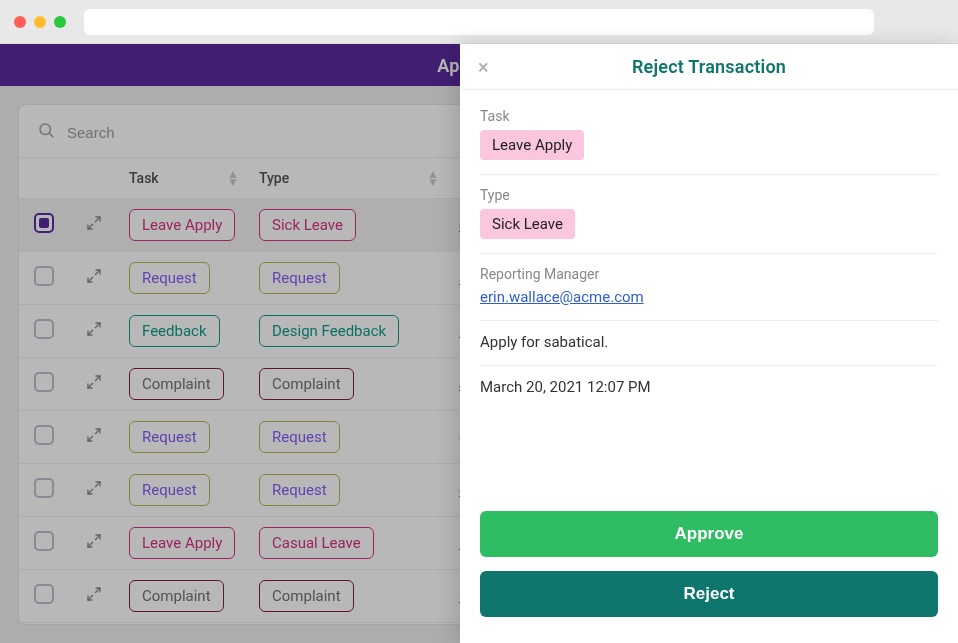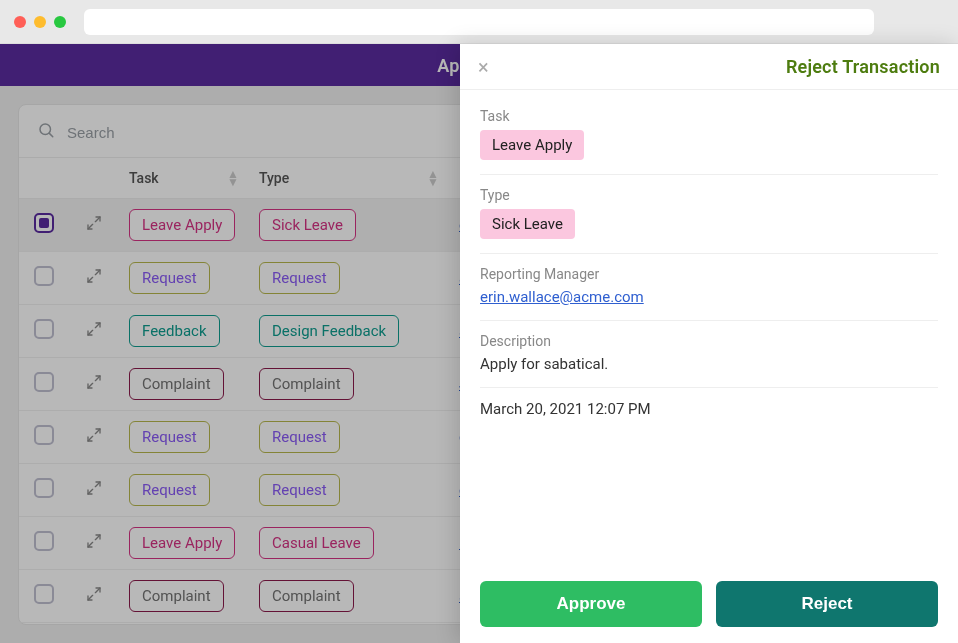--- a/index.html
+++ b/index.html
@@ -191,24 +191,24 @@
   }
   .panel-header {
     display: flex;
     align-items: center;
     padding: 12px 18px;
     border-bottom: 1px solid #eee;
     position: relative;
   }
   .panel-title {
     flex: 1;
-    text-align: right;
+    text-align: center;
     font-size: 18px;
     font-weight: 600;
-    color: #4d7c0f;
+    color: #0f766e;
     letter-spacing: 0.2px;
   }
   .close-btn {
     color: #aaa;
     font-size: 20px;
     line-height: 1;
     cursor: pointer;
     position: absolute;
     left: 18px;
   }
@@ -235,23 +235,23 @@
     border-radius: 4px;
     font-size: 15px;
   }
   .field-value {
     font-size: 15px;
     color: #333;
   }
   .field-value a { color: #2f5fd0; text-decoration: underline; }
 
   .panel-actions {
-    padding: 14px 20px 16px 20px;
-    display: flex;
-    flex-direction: row;
+    padding: 14px 20px 26px 20px;
+    display: flex;
+    flex-direction: column;
     gap: 14px;
   }
   .btn {
     display: block;
     width: 100%;
     padding: 13px 0;
     border: none;
     border-radius: 6px;
     font-size: 17px;
     font-weight: 600;
@@ -452,21 +452,20 @@
       <div class="field-label">Type</div>
       <span class="pill">Sick Leave</span>
     </div>
 
     <div class="field">
       <div class="field-label">Reporting Manager</div>
       <div class="field-value"><a href="#">erin.wallace@acme.com</a></div>
     </div>
 
     <div class="field">
-      <div class="field-label">Description</div>
       <div class="field-value">Apply for sabatical.</div>
     </div>
 
     <div class="field" style="border-bottom:none">
       <div class="field-value">March 20, 2021 12:07 PM</div>
     </div>
 
   </div>
   <div class="panel-actions">
     <button class="btn btn-approve">Approve</button>

